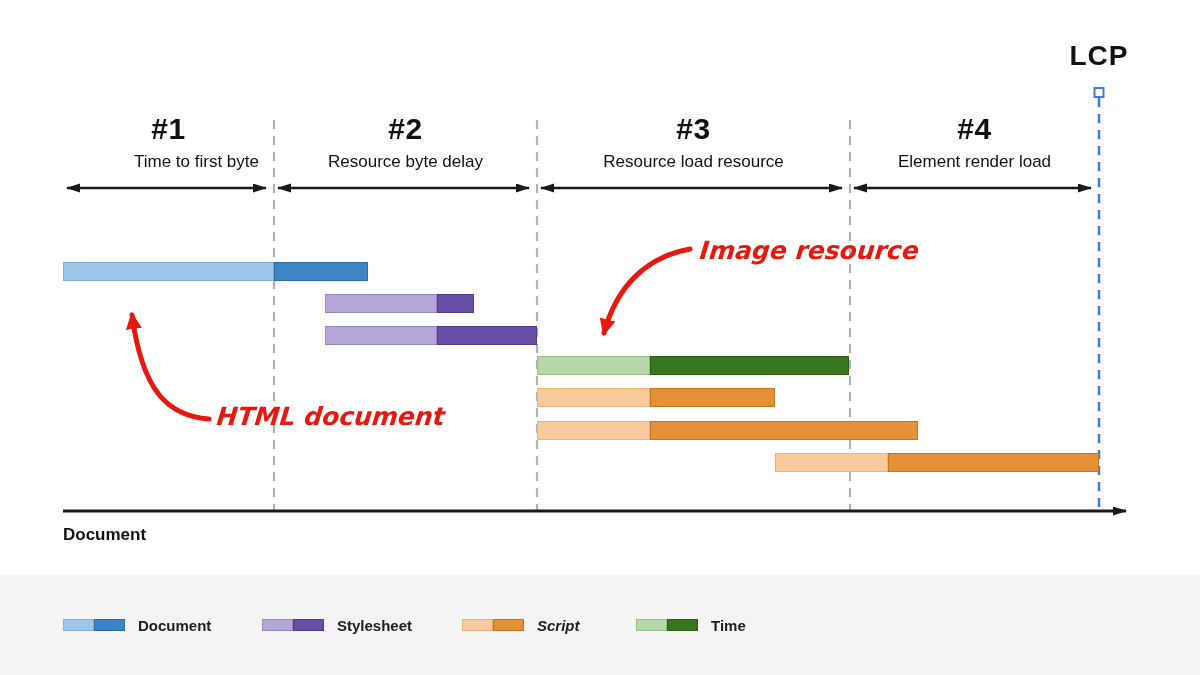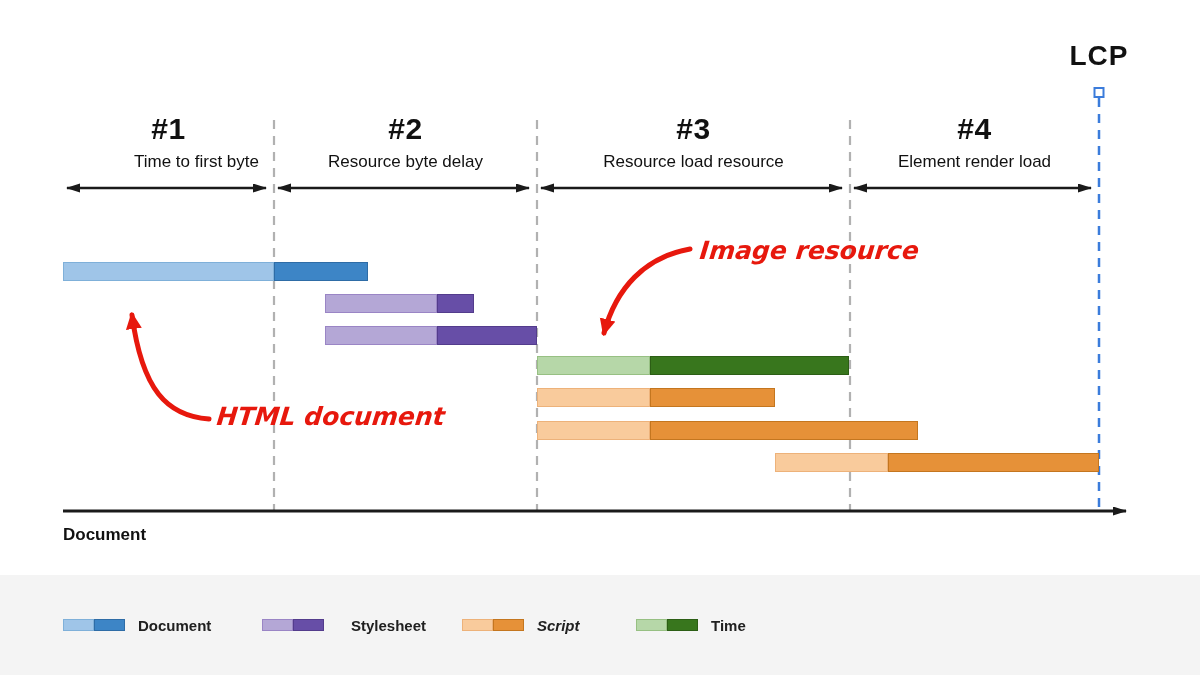--- a/index.html
+++ b/index.html
@@ -124,21 +124,21 @@
 
   <div class="legend-band"></div>
   <div id="legend-layer">
       <div class="legend-item" style="left: 63px;">
         <div class="legend-swatch">
           <span style="background: rgb(159, 197, 232); border: 1px solid rgb(127, 176, 217);"></span>
           <span style="background: rgb(61, 133, 198); border: 1px solid rgb(46, 108, 166);"></span>
         </div>
         <div class="legend-label">Document</div>
       </div>
-      <div class="legend-item" style="left: 262px; gap: 14px;">
+      <div class="legend-item" style="left: 262px;">
         <div class="legend-swatch">
           <span style="background: rgb(180, 167, 214); border: 1px solid rgb(154, 133, 197);"></span>
           <span style="background: rgb(103, 78, 167); border: 1px solid rgb(83, 60, 140);"></span>
         </div>
         <div class="legend-label">Stylesheet</div>
       </div>
       <div class="legend-item" style="left: 462px; font-style: italic;">
         <div class="legend-swatch">
           <span style="background: rgb(249, 203, 156); border: 1px solid rgb(237, 178, 122);"></span>
           <span style="background: rgb(230, 145, 56); border: 1px solid rgb(196, 118, 31);"></span>

